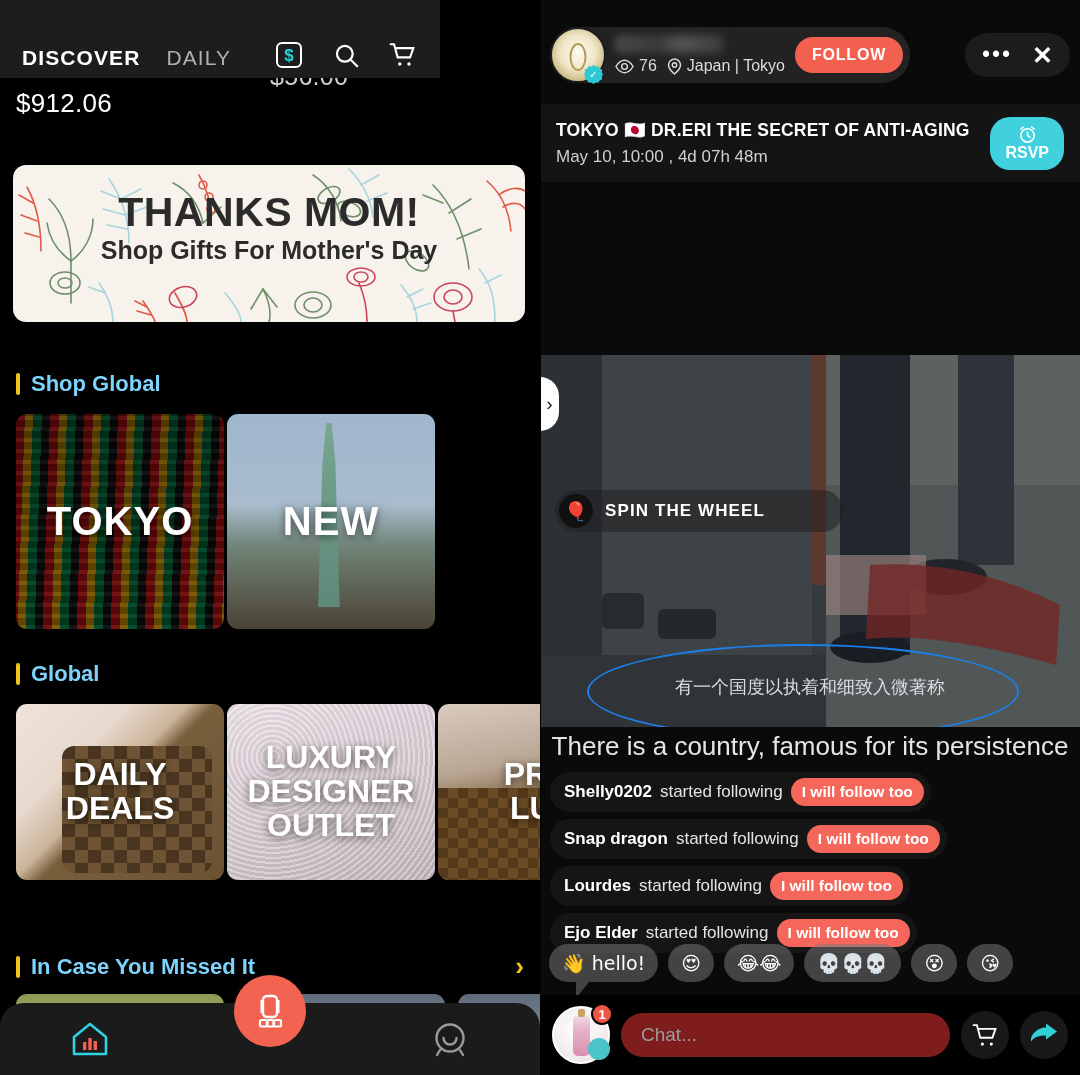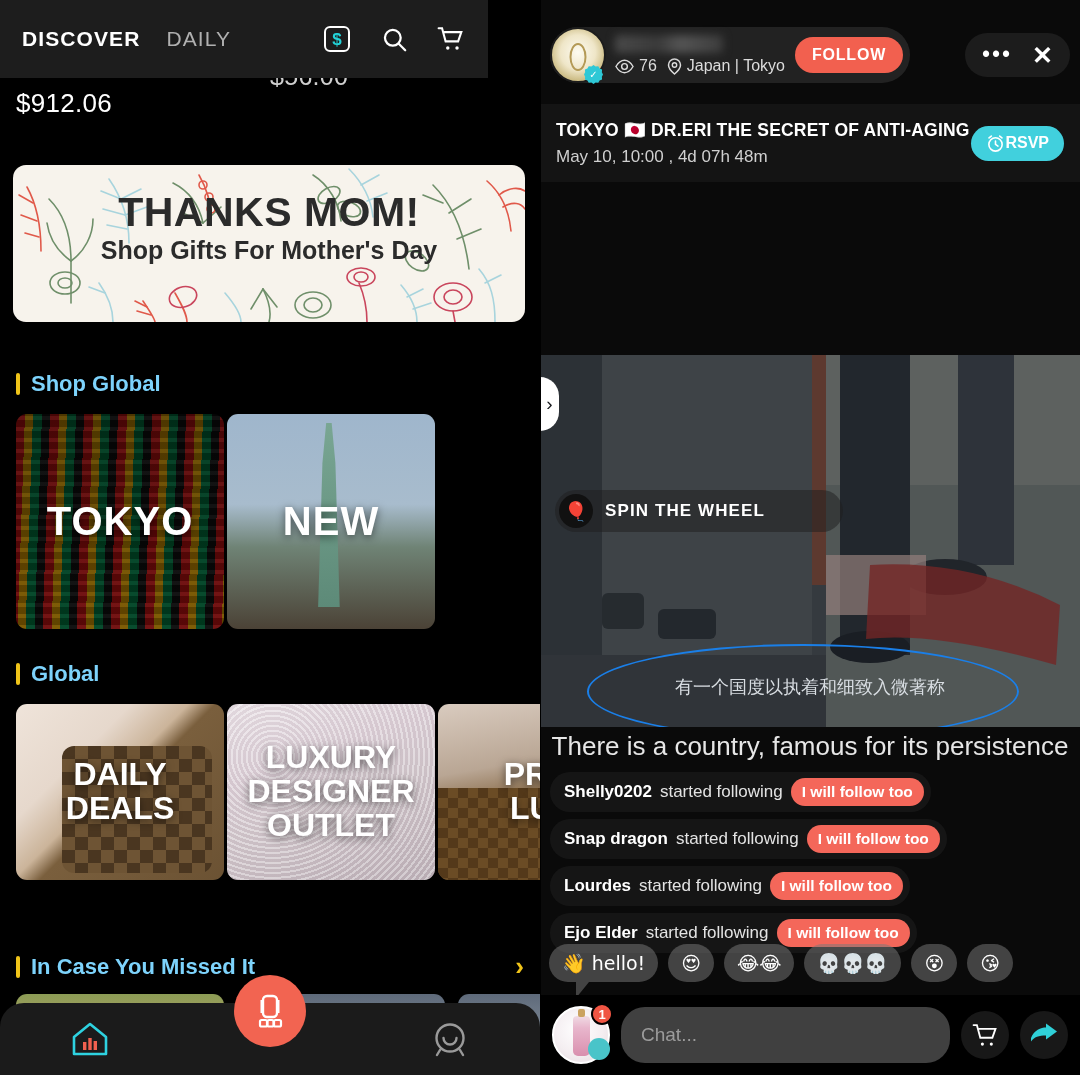--- a/index.html
+++ b/index.html
@@ -25,23 +25,23 @@
   .price-cut {
     position: absolute; left: 270px; top: 62px;
     font-size: 25px; color: #cfcfcf; letter-spacing: .3px;
     clip-path: inset(48% 0 0 0);
   }
   .price-main {
     position: absolute; left: 16px; top: 88px;
     font-size: 26px; color: #ffffff; letter-spacing: .3px;
   }
   .l-header {
-    position: absolute; top: 0; left: 0; width: 488px; height: 78px;
+    position: absolute; top: 0; left: 0; width: 440px; height: 78px;
     background: #1d1d1d;
-    display: flex; align-items: center; padding: 16px 22px;
+    display: flex; align-items: flex-end; padding: 8px 22px;
     z-index: 5;
   }
   .tab-discover {
     font-size: 21px; font-weight: bold; color: #fff;
     letter-spacing: 1.1px; margin-right: 26px;
   }
   .tab-shop {
     font-size: 21px; color: #b0b0b0; letter-spacing: 1.1px;
   }
   .l-header-icons { margin-left: auto; display: flex; align-items: center; gap: 27px; }
@@ -198,21 +198,21 @@
 
   .event-bar {
     position: absolute; top: 104px; left: 0; width: 540px; height: 78px;
     background: #141414; display: flex; align-items: center; padding: 0 16px; z-index: 5;
   }
   .ev-title { font-size: 17.5px; font-weight: bold; color: #fff; letter-spacing: .2px; }
   .ev-sub { font-size: 17px; color: #d0d0d0; margin-top: 6px; }
   .rsvp {
     margin-left: auto; background: #41d0dd; color: #fff;
     border-radius: 20px; padding: 8px 15px; display: flex; align-items: center; 
-    font-size: 16px; font-weight: 600;
+    font-size: 16px; font-weight: 600; flex-direction: column;
   }
 
   .video {
     position: absolute; top: 355px; left: 0; width: 540px; height: 372px;
     overflow: hidden;
     background: linear-gradient(180deg,#3b4045 0%,#4a5055 22%,#585d60 48%,#4e5154 70%,#35383b 100%);
   }
   .vid-art { position: absolute; inset: 0; }
   .spin-chip {
     position: absolute; left: 15px; top: 135px; display: flex; align-items: center;
@@ -293,21 +293,21 @@
     position: absolute; right: -2px; bottom: 2px; width: 22px; height: 22px;
     border-radius: 50%; background: #49c4c9;
   }
   .prod-badge {
     position: absolute; right: -5px; top: -5px; min-width: 22px; height: 22px;
     border-radius: 11px; background: #f05543; color: #fff; font-size: 13px;
     font-weight: bold; display: flex; align-items: center; justify-content: center;
     border: 2px solid #000; padding: 0 4px;
   }
   .chat-input {
-    flex: 1; height: 56px; background: #404040; border-radius: 24px;
+    flex: 1; height: 44px; background: #7f1d1d; border-radius: 24px;
     display: flex; align-items: center; padding: 0 20px;
     color: #9b9b9b; font-size: 19px;
   }
   .round-btn {
     width: 48px; height: 48px; border-radius: 50%; background: #181818;
     display: flex; align-items: center; justify-content: center; flex: 0 0 auto;
   }
   .divider { position: absolute; left: 540px; top: 0; width: 1px; height: 1075px; background: #000; z-index: 20; }
 </style>
 </head>

